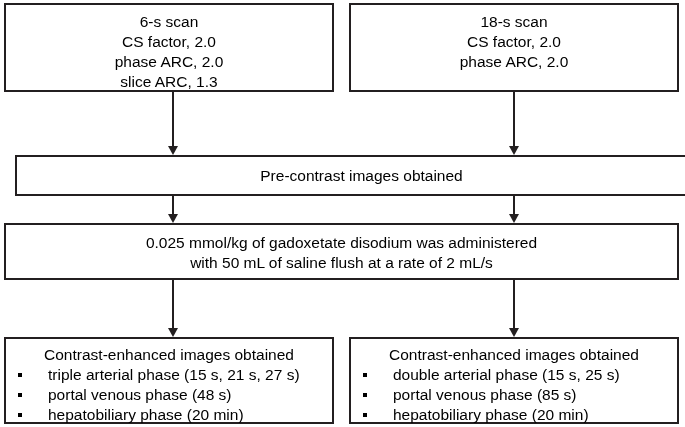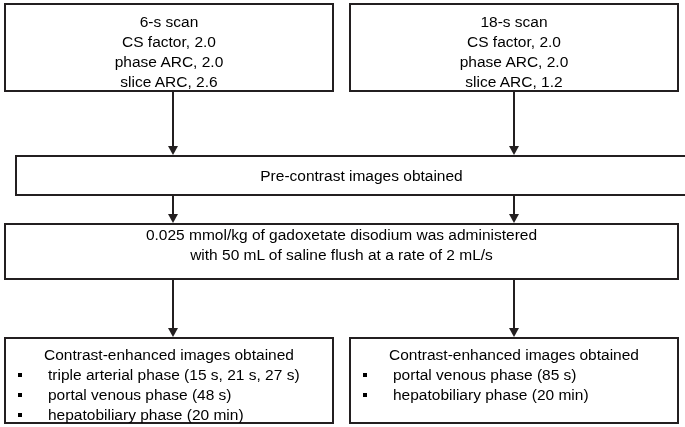--- a/index.html
+++ b/index.html
@@ -62,20 +62,21 @@
     padding-top: 9px;
     padding-left: 18px;
   }
 
   
   #node-contrast-agent {
     left: 4px;
     top: 223px;
     width: 675px;
     height: 57px;
+    padding-top: 8px;
     text-align: center;
   }
 
   
   #node-acq-triple {
     left: 4px;
     top: 337px;
     width: 330px;
     height: 87px;
     padding-top: 6px;
@@ -169,30 +170,29 @@
 </head>
 <body>
 
 <div id="flowchart">
 
   <div class="node" id="node-scan-6s">
     <span class="lines">
       <span class="ln">6-s scan</span>
       <span class="ln">CS factor, 2.0</span>
       <span class="ln">phase ARC, 2.0</span>
-      <span class="ln">slice ARC, 2.6</span>
+      <span class="ln">slice ARC, 1.3</span>
     </span>
   </div>
 
   <div class="node" id="node-scan-10s">
     <span class="lines">
       <span class="ln">18-s scan</span>
       <span class="ln">CS factor, 2.0</span>
       <span class="ln">phase ARC, 2.0</span>
-      <span class="ln">slice ARC, 1.2</span>
     </span>
   </div>
 
   <div class="arrow" id="arrow-scan6s-to-precontrast">
     <div class="shaft"></div>
     <div class="head"></div>
   </div>
   <div class="arrow" id="arrow-scan10s-to-precontrast">
     <div class="shaft"></div>
     <div class="head"></div>
@@ -234,19 +234,19 @@
     <ul class="bullets">
       <li><span class="bullet-dot"></span><span>triple arterial phase (15 s, 21 s, 27 s)</span></li>
       <li><span class="bullet-dot"></span><span>portal venous phase (48 s)</span></li>
       <li><span class="bullet-dot"></span><span>hepatobiliary phase (20 min)</span></li>
     </ul>
   </div>
 
   <div class="node" id="node-acq-double">
     <span class="node-heading">Contrast-enhanced images obtained</span>
     <ul class="bullets">
-      <li><span class="bullet-dot"></span></li>
+      <li><span class="bullet-dot"></span><span>double arterial phase (15 s, 25 s)</span></li>
       <li><span class="bullet-dot"></span><span>portal venous phase (85 s)</span></li>
       <li><span class="bullet-dot"></span><span>hepatobiliary phase (20 min)</span></li>
     </ul>
   </div>
 
 </div>
 
 </body></html>

